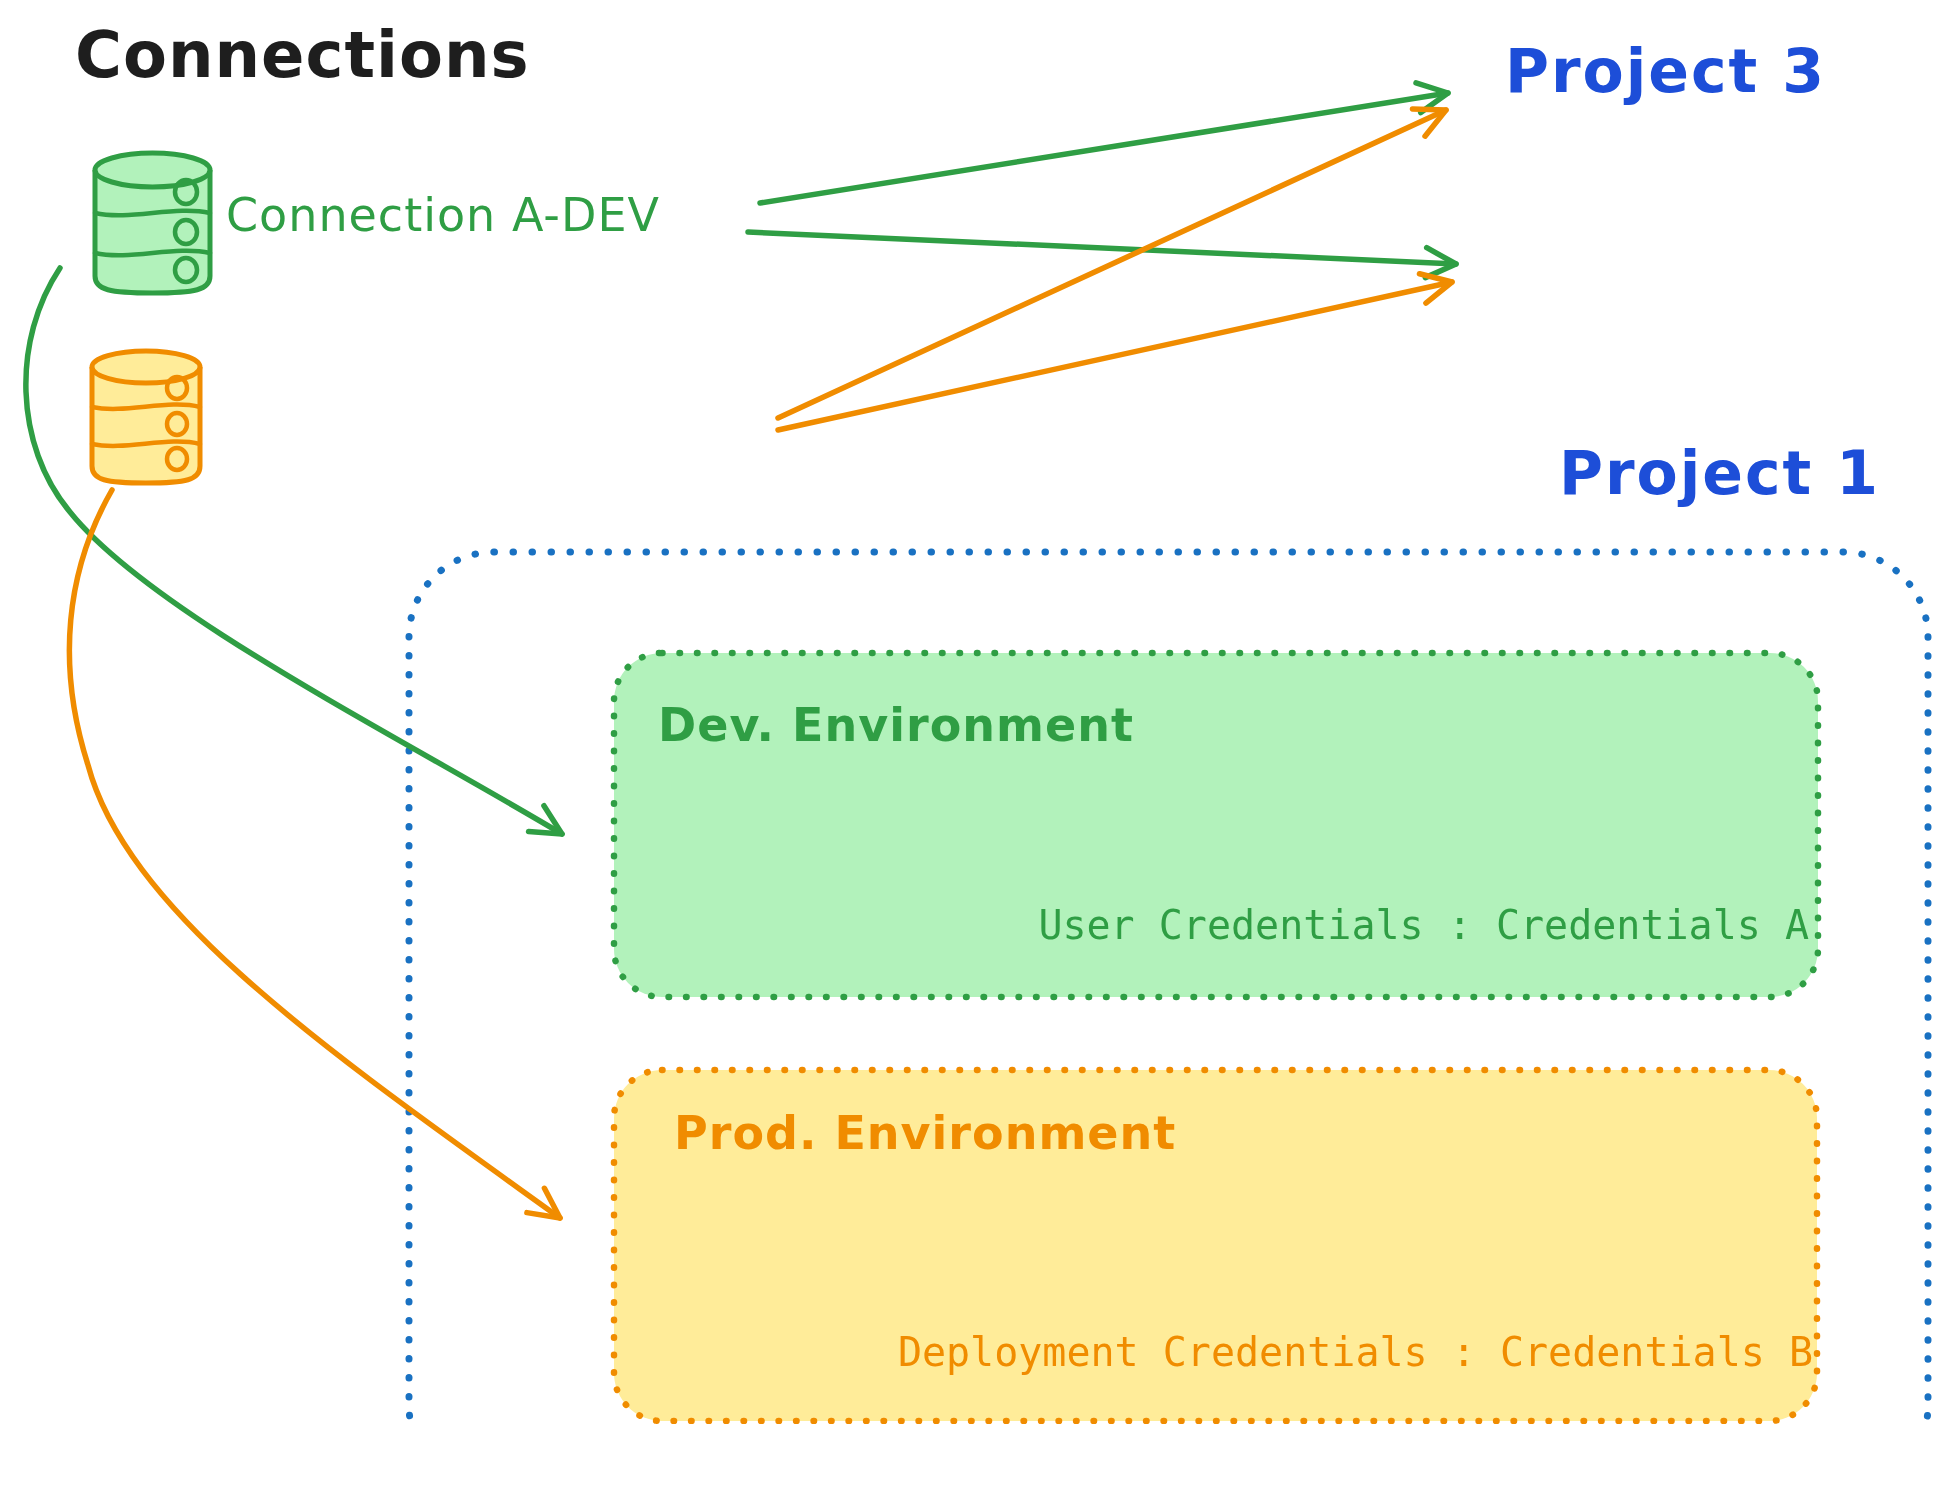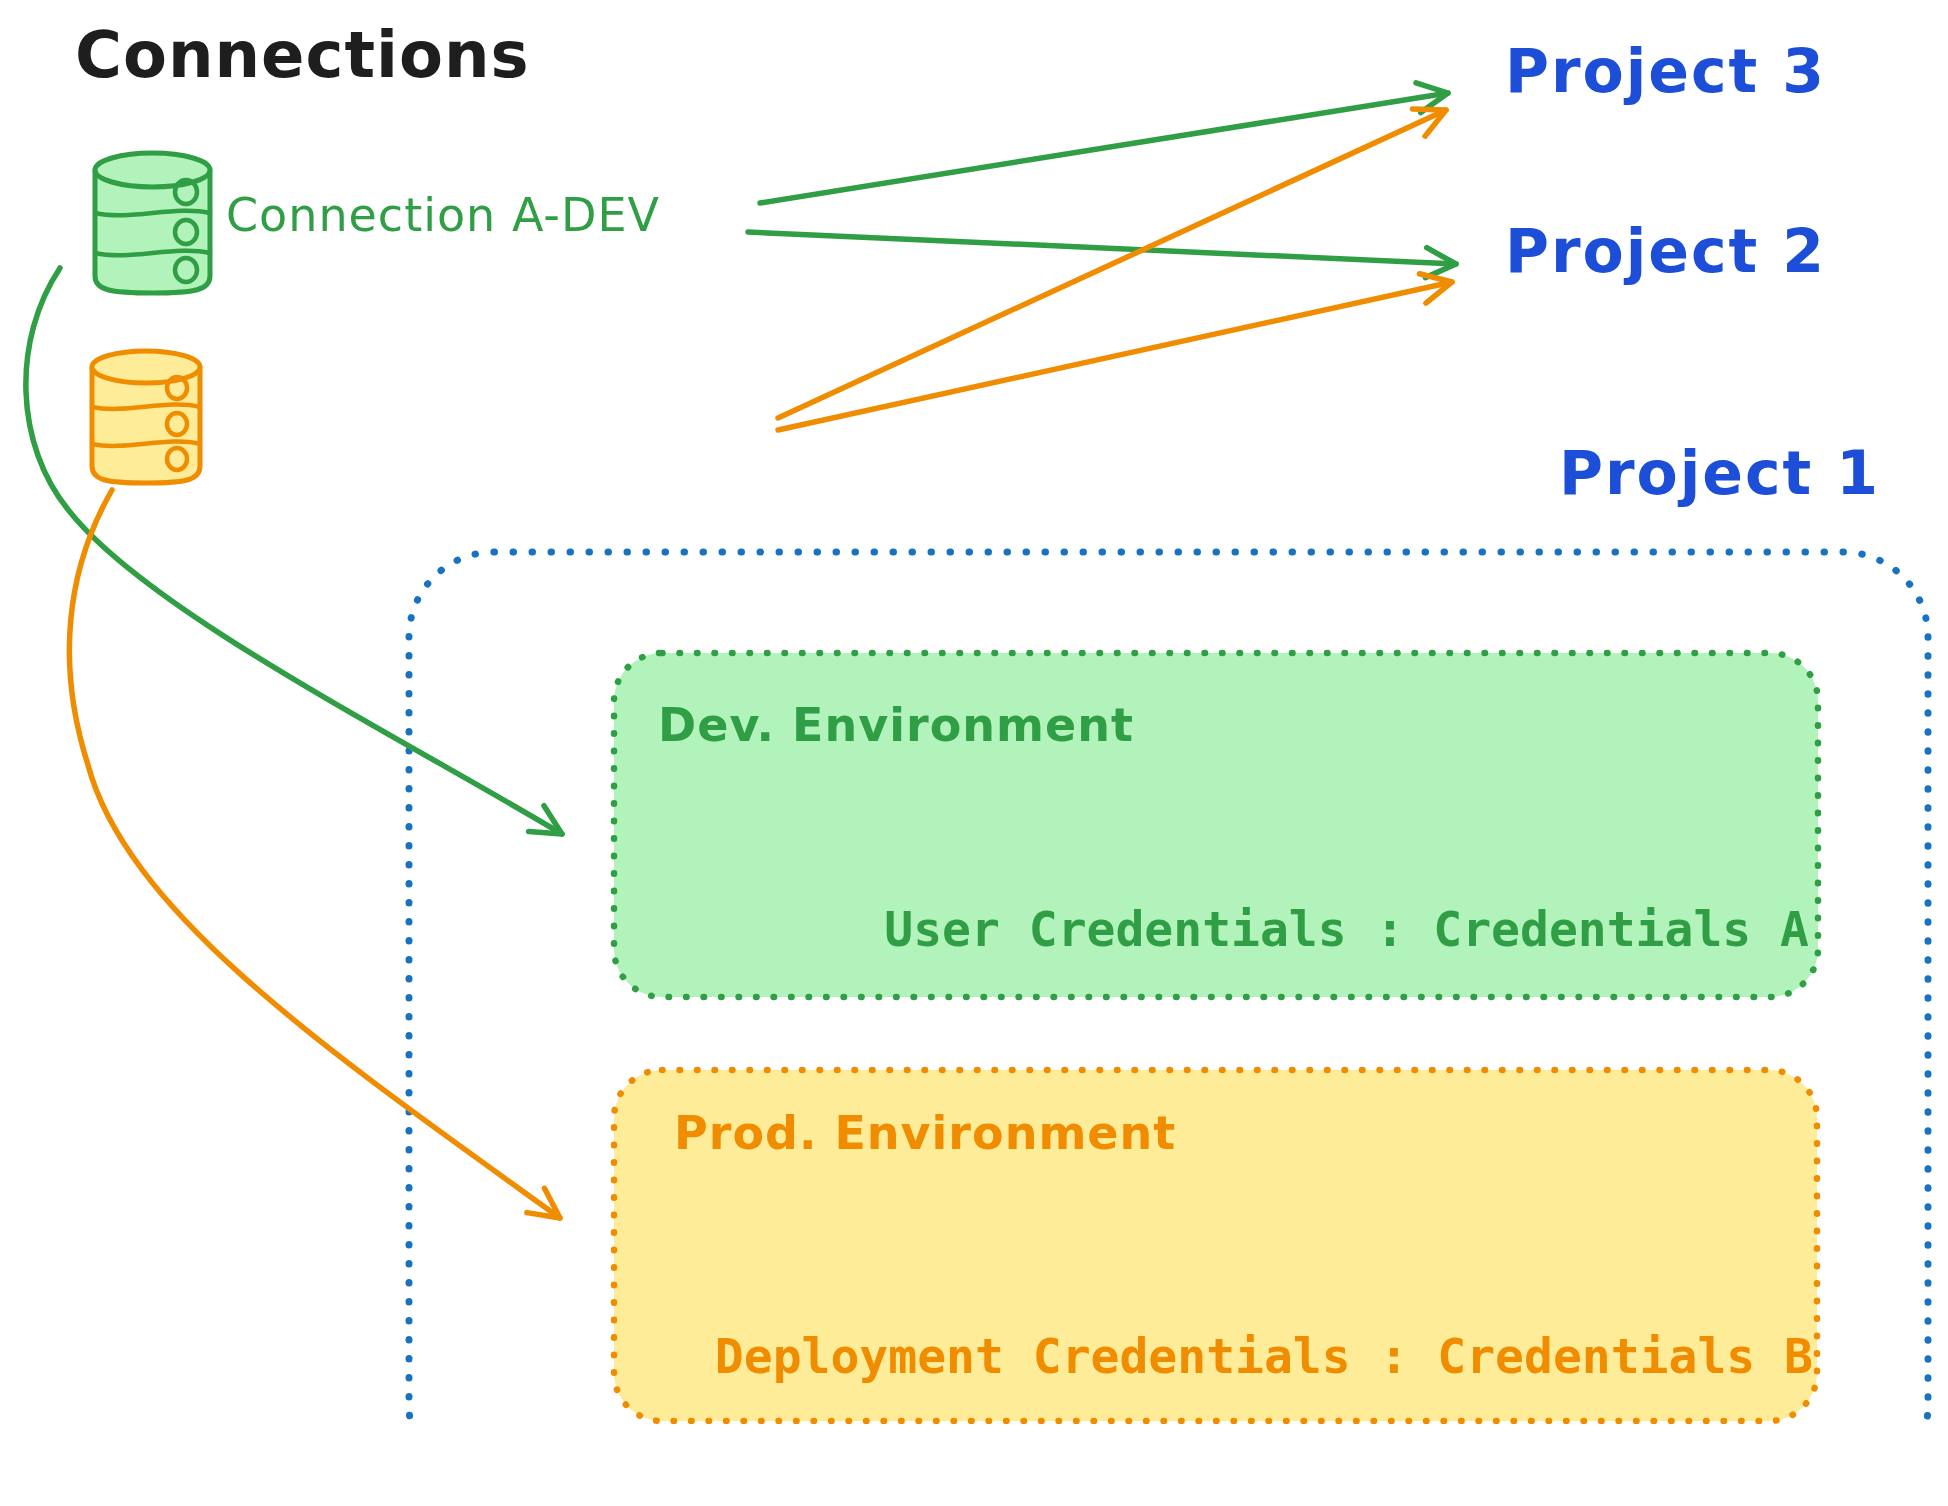--- a/index.html
+++ b/index.html
@@ -53,22 +53,22 @@
   .env-label {
     font-size: 46px;
     font-weight: 600;
     letter-spacing: 1px;
     text-align: center;
   }
   .dev-env-label  { left: 658px; top: 700px;  color: #2f9e44; }
   .prod-env-label { left: 674px; top: 1108px; color: #f08c00; }
   .cred-text {
     font-family: "DejaVu Sans Mono", "Liberation Mono", monospace;
-    font-size: 48px;
-    font-weight: 700;
+    font-size: 40px;
+    font-weight: 400;
     text-align: left;
   }
   .dev-cred  { right: 187px; top: 903px;  color: #2f9e44; }
   .prod-cred { right: 183px; top: 1330px; color: #f08c00; }
 </style>
 </head>
 <body>
 
 <div id="canvas">
 
@@ -119,21 +119,20 @@
     </g>
   </svg>
 
   <div class="label title">Connections</div>
 
   <div class="label conn-label conn-a">Connection A-DEV</div>
 
 
   <div class="label project-label project-3">Project 3</div>
 
-  <div class="label project-label project-2">Project 2</div>
 
   <div class="label project-label project-1">Project 1</div>
 
   <div class="label env-label dev-env-label">Dev. Environment</div>
 
   <div class="label cred-text dev-cred">User Credentials : Credentials A</div>
 
   <div class="label env-label prod-env-label">Prod. Environment</div>
 
   <div class="label cred-text prod-cred">Deployment Credentials : Credentials B</div>

